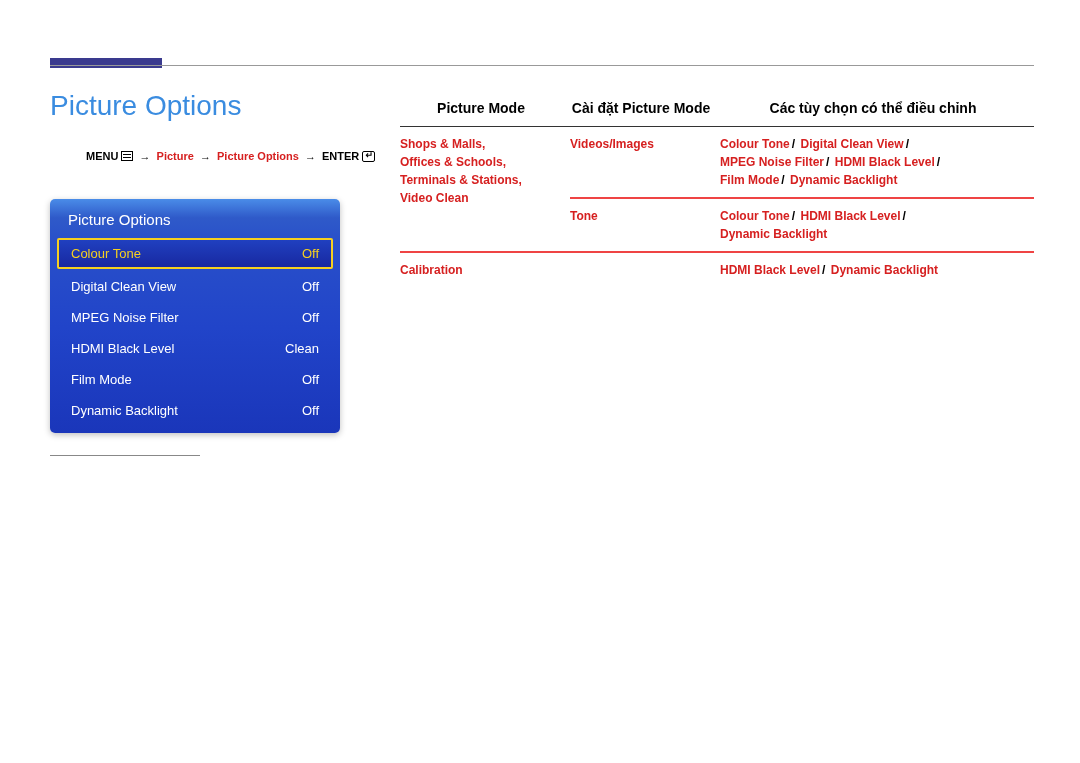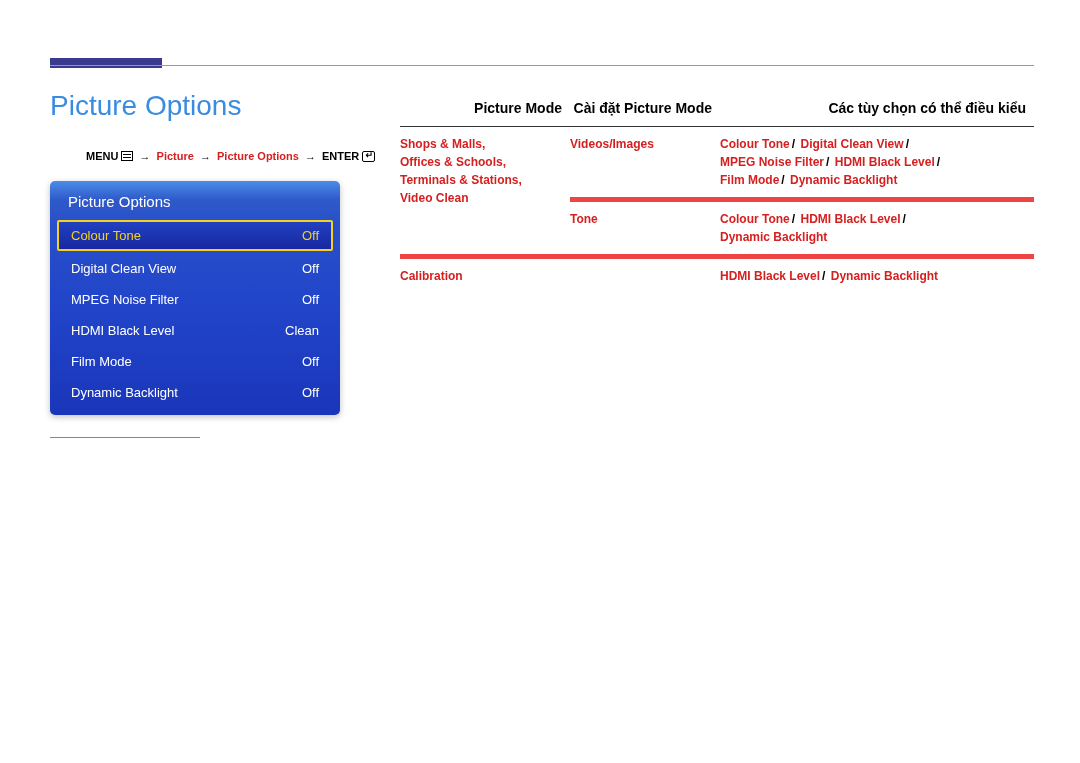--- a/index.html
+++ b/index.html
@@ -37,21 +37,21 @@
     .page-title {
       font-size: 28px;
       font-weight: normal;
       color: #3a8ce0;
       margin-bottom: 28px;
     }
     .breadcrumb {
       font-size: 11px;
       font-weight: bold;
       color: #000;
-      margin-bottom: 18px;
+      margin-bottom: 36px;
       padding-left: 36px;
     }
     .breadcrumb .crumb-hl { color: #d62020; }
     .breadcrumb .sep { margin: 0 3px; }
     .menu-icon-box {
       display: inline-block;
       width: 12px;
       height: 10px;
       border: 1px solid #000;
       vertical-align: middle;
@@ -142,31 +142,31 @@
     }
     .right-col {
       flex: 1;
     }
     .tbl {
       width: 100%;
       border-collapse: collapse;
       font-size: 12px;
     }
     .tbl th {
-      text-align: right;
+      text-align: center;
       font-size: 14px;
       font-weight: bold;
       color: #000;
       padding: 10px 8px 10px 0;
       border-bottom: 1px solid #333;
       vertical-align: bottom;
     }
     .tbl td {
       padding: 8px 8px 8px 0;
-      border-bottom: 5px solid #ef4444;
+      border-bottom: 2px solid #ef4444;
       vertical-align: top;
       line-height: 1.5;
     }
     .tbl tr:last-child td {
       border-bottom: none;
       margin-left: 26px;
     }
     .mode-col { width: 170px; }
     .setting-col { width: 150px; }
     .hl { color: #d62020; font-weight: bold; }
@@ -227,21 +227,21 @@
 
     <hr class="footnote-hr">
   </div>
 
   <div class="right-col">
     <table class="tbl">
       <thead>
         <tr>
           <th class="mode-col">Picture Mode</th>
           <th class="setting-col">Cài đặt Picture Mode</th>
-          <th>Các tùy chọn có thể điều kiểu</th>
+          <th>Các tùy chọn có thể điều chỉnh</th>
         </tr>
       </thead>
       <tbody>
         <tr>
           <td rowspan="2">
             <span class="hl">Shops &amp; Malls</span><span class="hl">,</span><br>
             <span class="hl">Offices &amp; Schools</span><span class="hl">,</span><br>
             <span class="hl">Terminals &amp; Stations</span><span class="hl">,</span><br>
             <span class="hl">Video Clean</span>
           </td>

